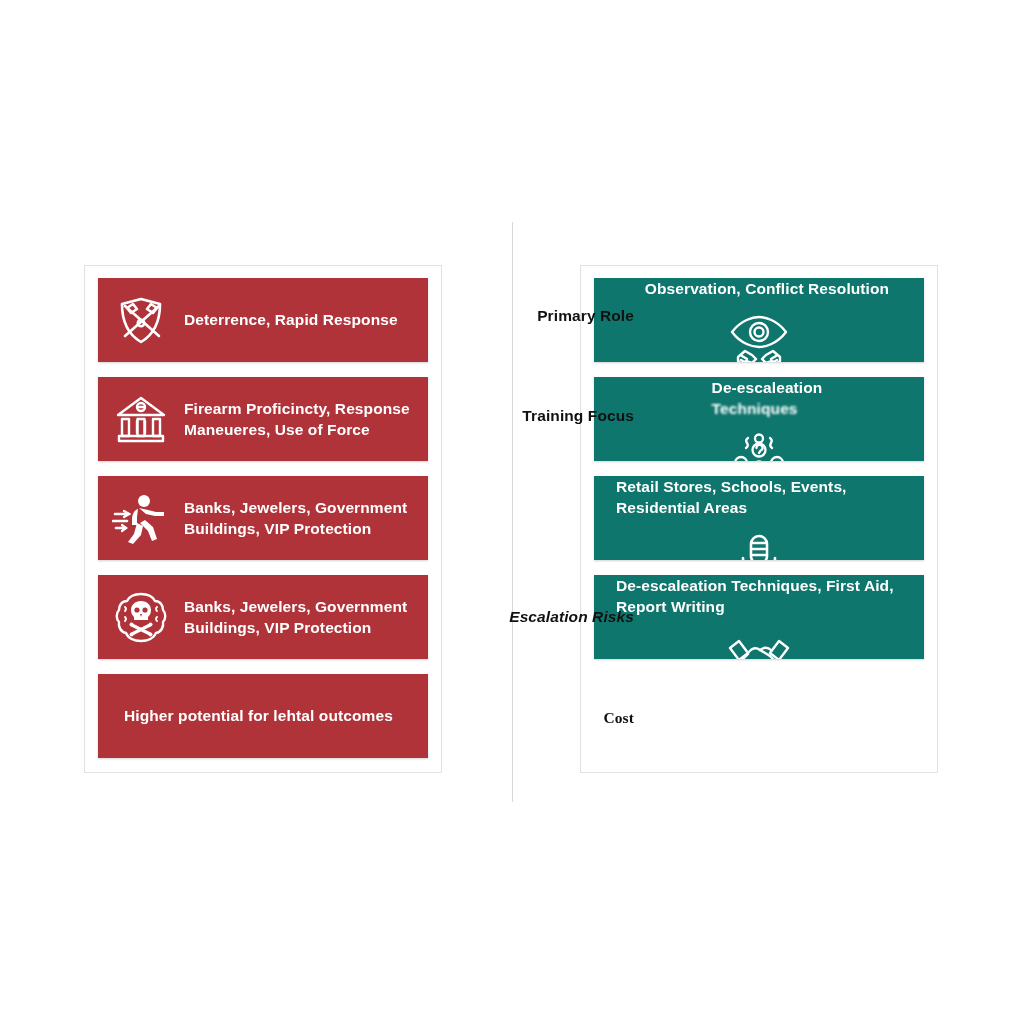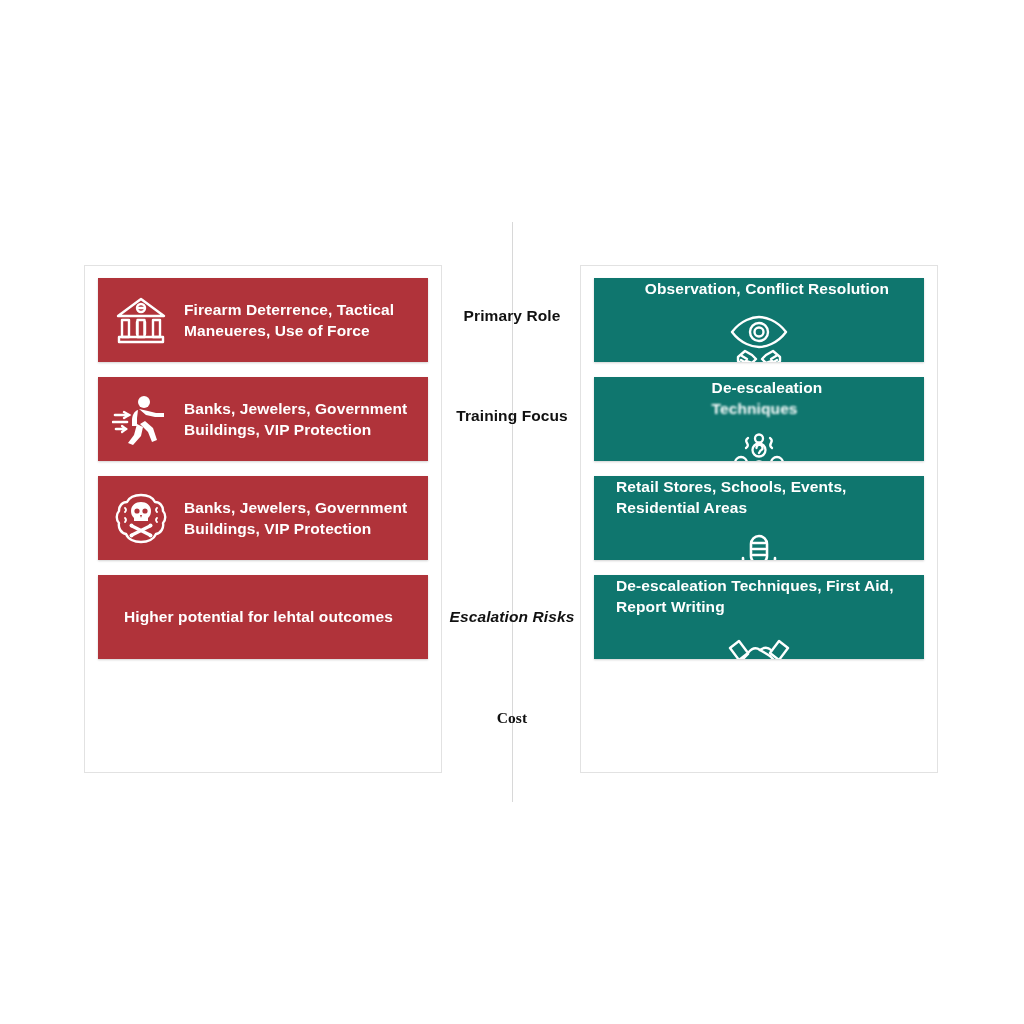--- a/index.html
+++ b/index.html
@@ -109,53 +109,66 @@
     position: absolute;
     left: 430px;
     top: 265px;
     width: 164px;
     height: 508px;
   }
   .center-label {
     position: absolute;
     left: -40px;
     width: 244px;
-    text-align: center;
+    text-align: right;
     font-size: 15.5px;
     font-weight: 700;
     color: #111111;
     letter-spacing: 0.1px;
   }
 </style>
 </head>
 <body>
 
 <div id="diagram">
 
   <div class="center-line"></div>
 
   <div class="col-frame left">
     <div class="col-inner">
 
+      <div class="card red">
+        <div class="card-icon">
+          <svg width="56" height="56" viewBox="0 0 56 56" fill="none" stroke="#ffffff" stroke-width="2.6" stroke-linejoin="round" stroke-linecap="round">
+            <path d="M28 7 L47 12 C47 30 40 43 28 50 C16 43 9 30 9 12 Z"></path>
+            <line x1="12" y1="14" x2="46" y2="44"></line>
+            <line x1="46" y1="14" x2="12" y2="44"></line>
+            <path d="M14 16 L20 12 L24 17 L18 21 Z"></path>
+            <path d="M44 16 L38 12 L34 17 L40 21 Z"></path>
+            <circle cx="28" cy="31" r="3.2"></circle>
+          </svg>
+        </div>
+        <div class="card-text">Deterrence, Rapid Response</div>
+      </div>
 
       <div class="card red">
         <div class="card-icon">
           <svg width="56" height="56" viewBox="0 0 56 56" fill="none" stroke="#ffffff" stroke-width="2.4" stroke-linejoin="round" stroke-linecap="round">
             <path d="M28 7 L51 24 L5 24 Z"></path>
             <circle cx="28" cy="16" r="4"></circle>
             <line x1="24.6" y1="16" x2="31.4" y2="16"></line>
             <rect x="9" y="28" width="7" height="17"></rect>
             <rect x="24.5" y="28" width="7" height="17"></rect>
             <rect x="40" y="28" width="7" height="17"></rect>
             <rect x="6" y="45" width="44" height="5"></rect>
             <line x1="24" y1="30" x2="24" y2="42"></line>
             <line x1="32" y1="30" x2="32" y2="42"></line>
           </svg>
         </div>
-        <div class="card-text">Firearm Deterrence, Tactical Maneueres, Use of Force</div>
+        <div class="card-text">Firearm Proficincty, Response Maneueres, Use of Force</div>
       </div>
 
       <div class="card red">
         <div class="card-icon">
           <svg width="58" height="56" viewBox="0 0 58 56" fill="#ffffff" stroke="#ffffff" stroke-width="1" stroke-linecap="round">
             <circle cx="32" cy="11" r="6" stroke="none"></circle>
             <path d="M26 19 C22 20 20 25 20 29 L20 35 L25 35 L25 27 Z" stroke="none"></path>
             <path d="M27 18 L36 20 L44 22 L52 22 L52 26 L43 26 L34 24 Z" stroke="none"></path>
             <path d="M25 33 L22 44 L16 52 L21 54 L29 45 L31 36 Z" stroke="none"></path>
             <path d="M28 33 L36 41 L40 51 L45 49 L41 37 L33 30 Z" stroke="none"></path>

